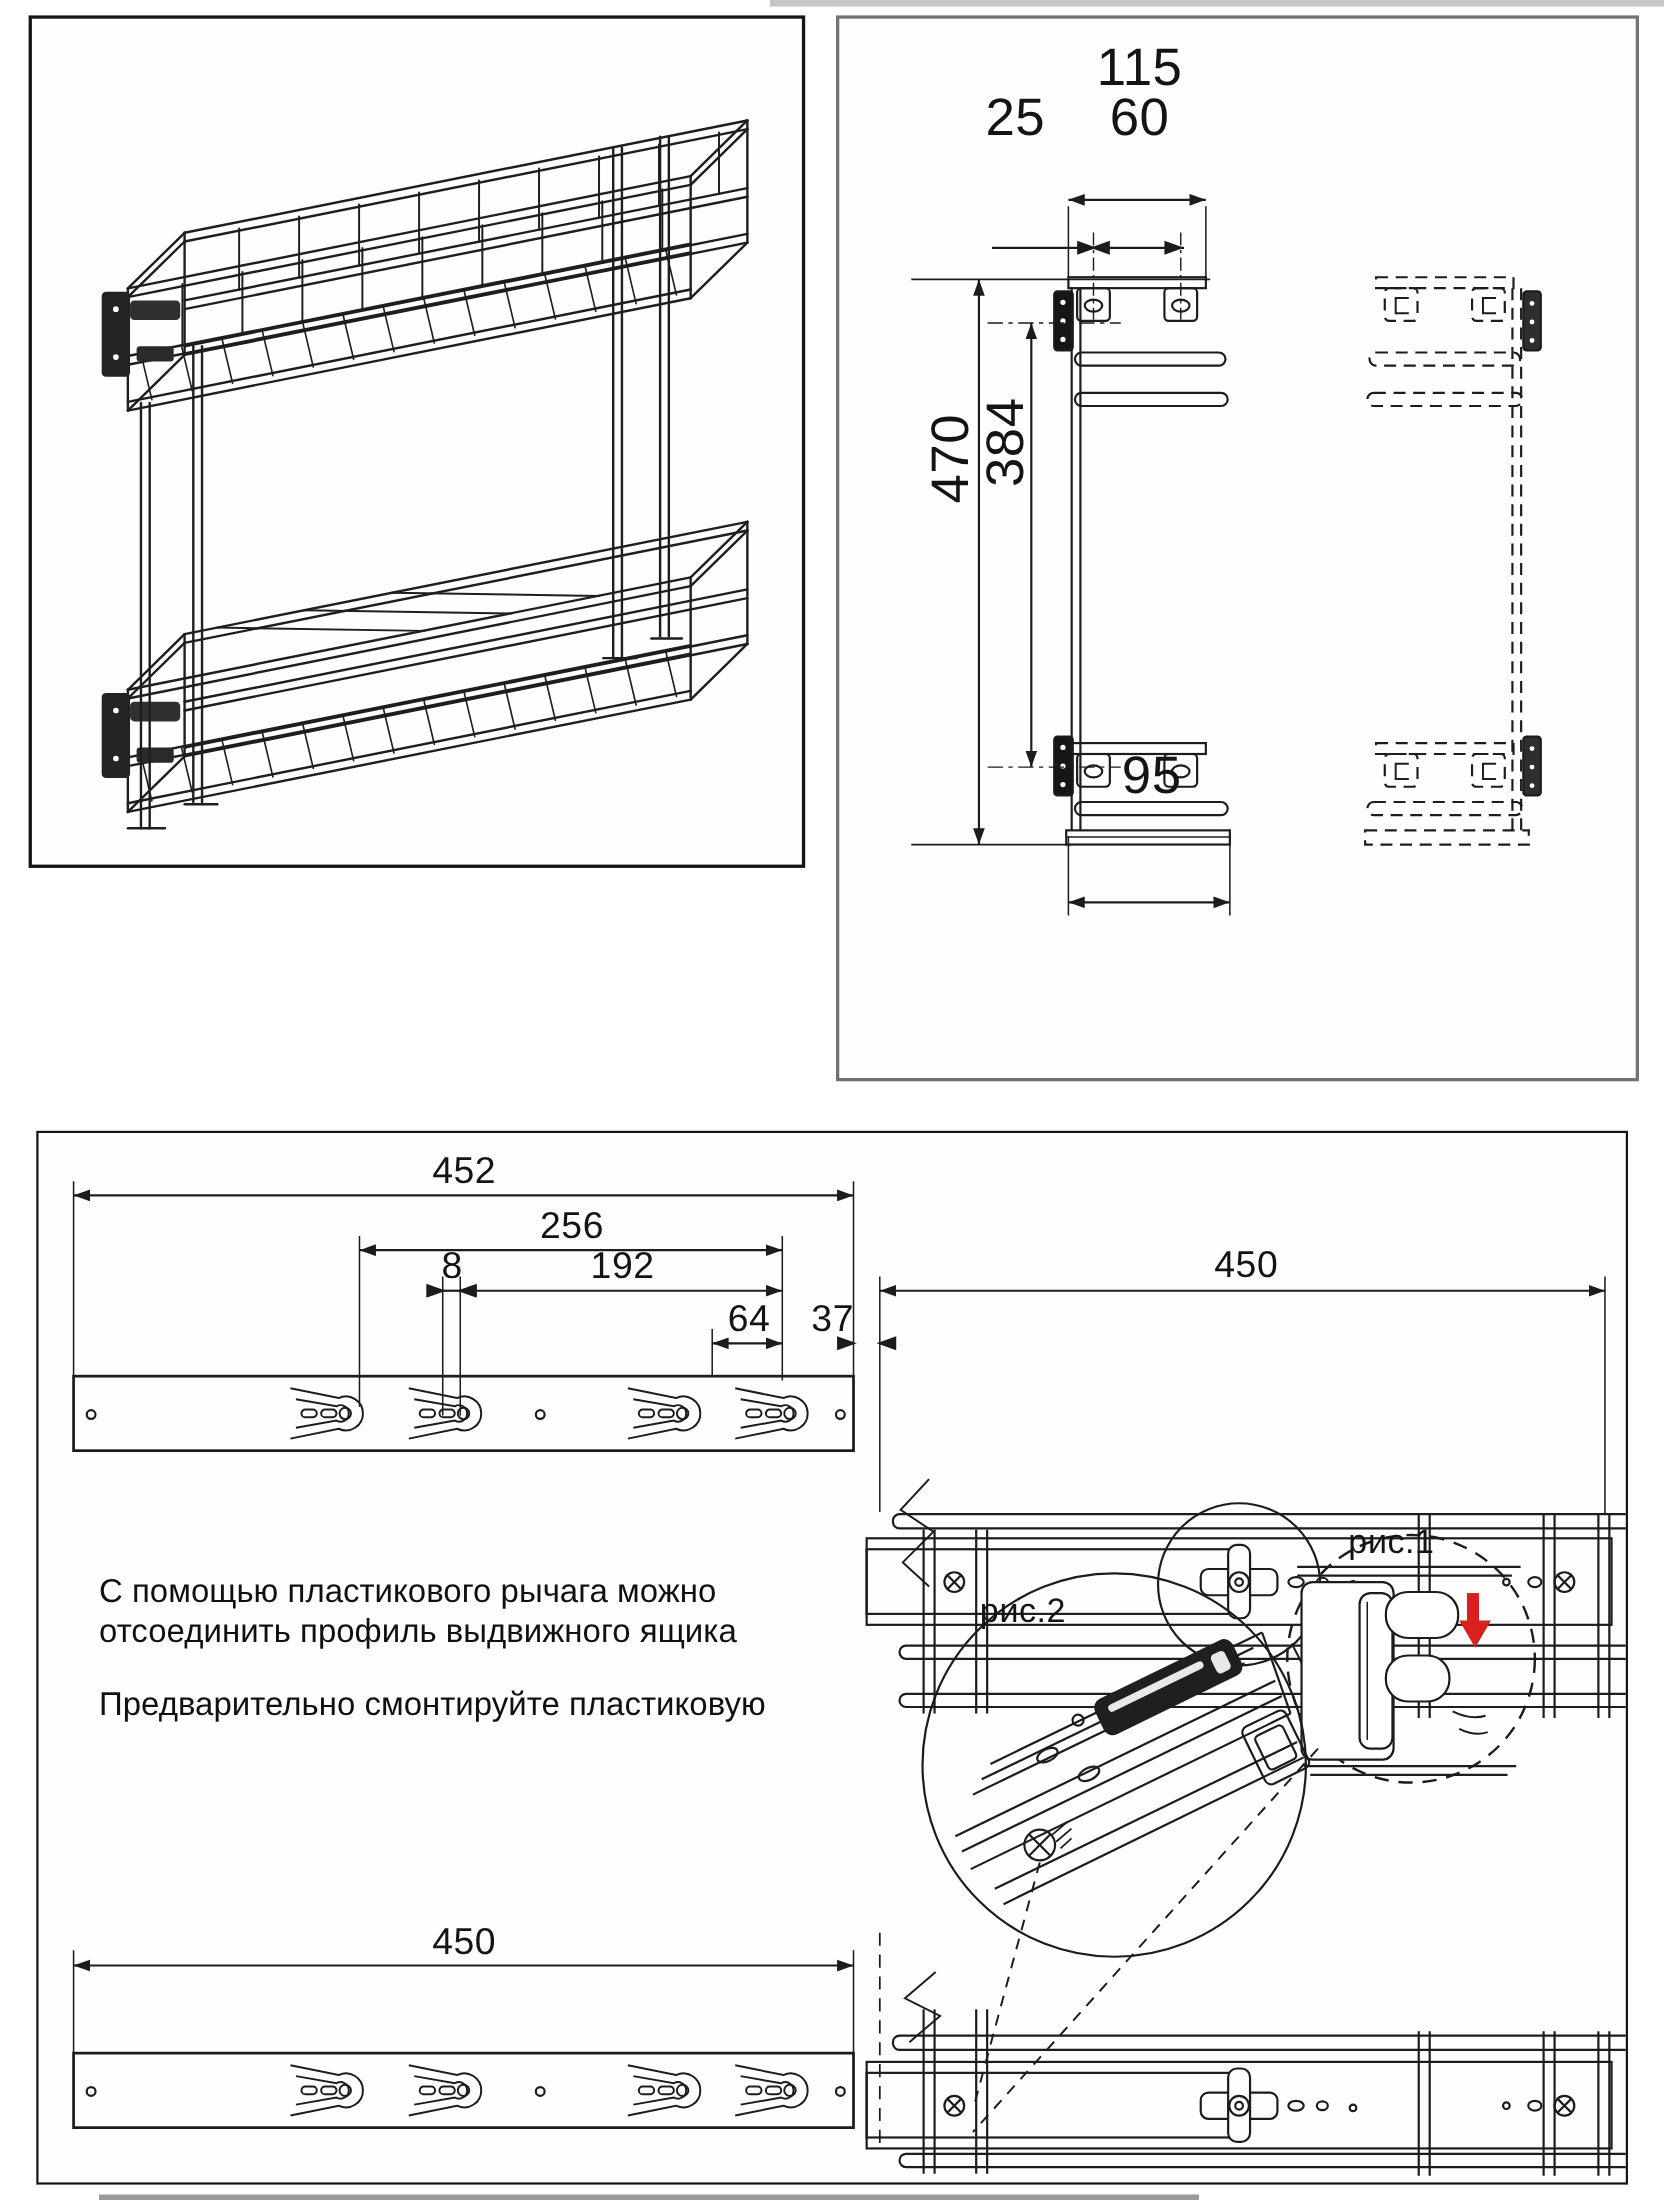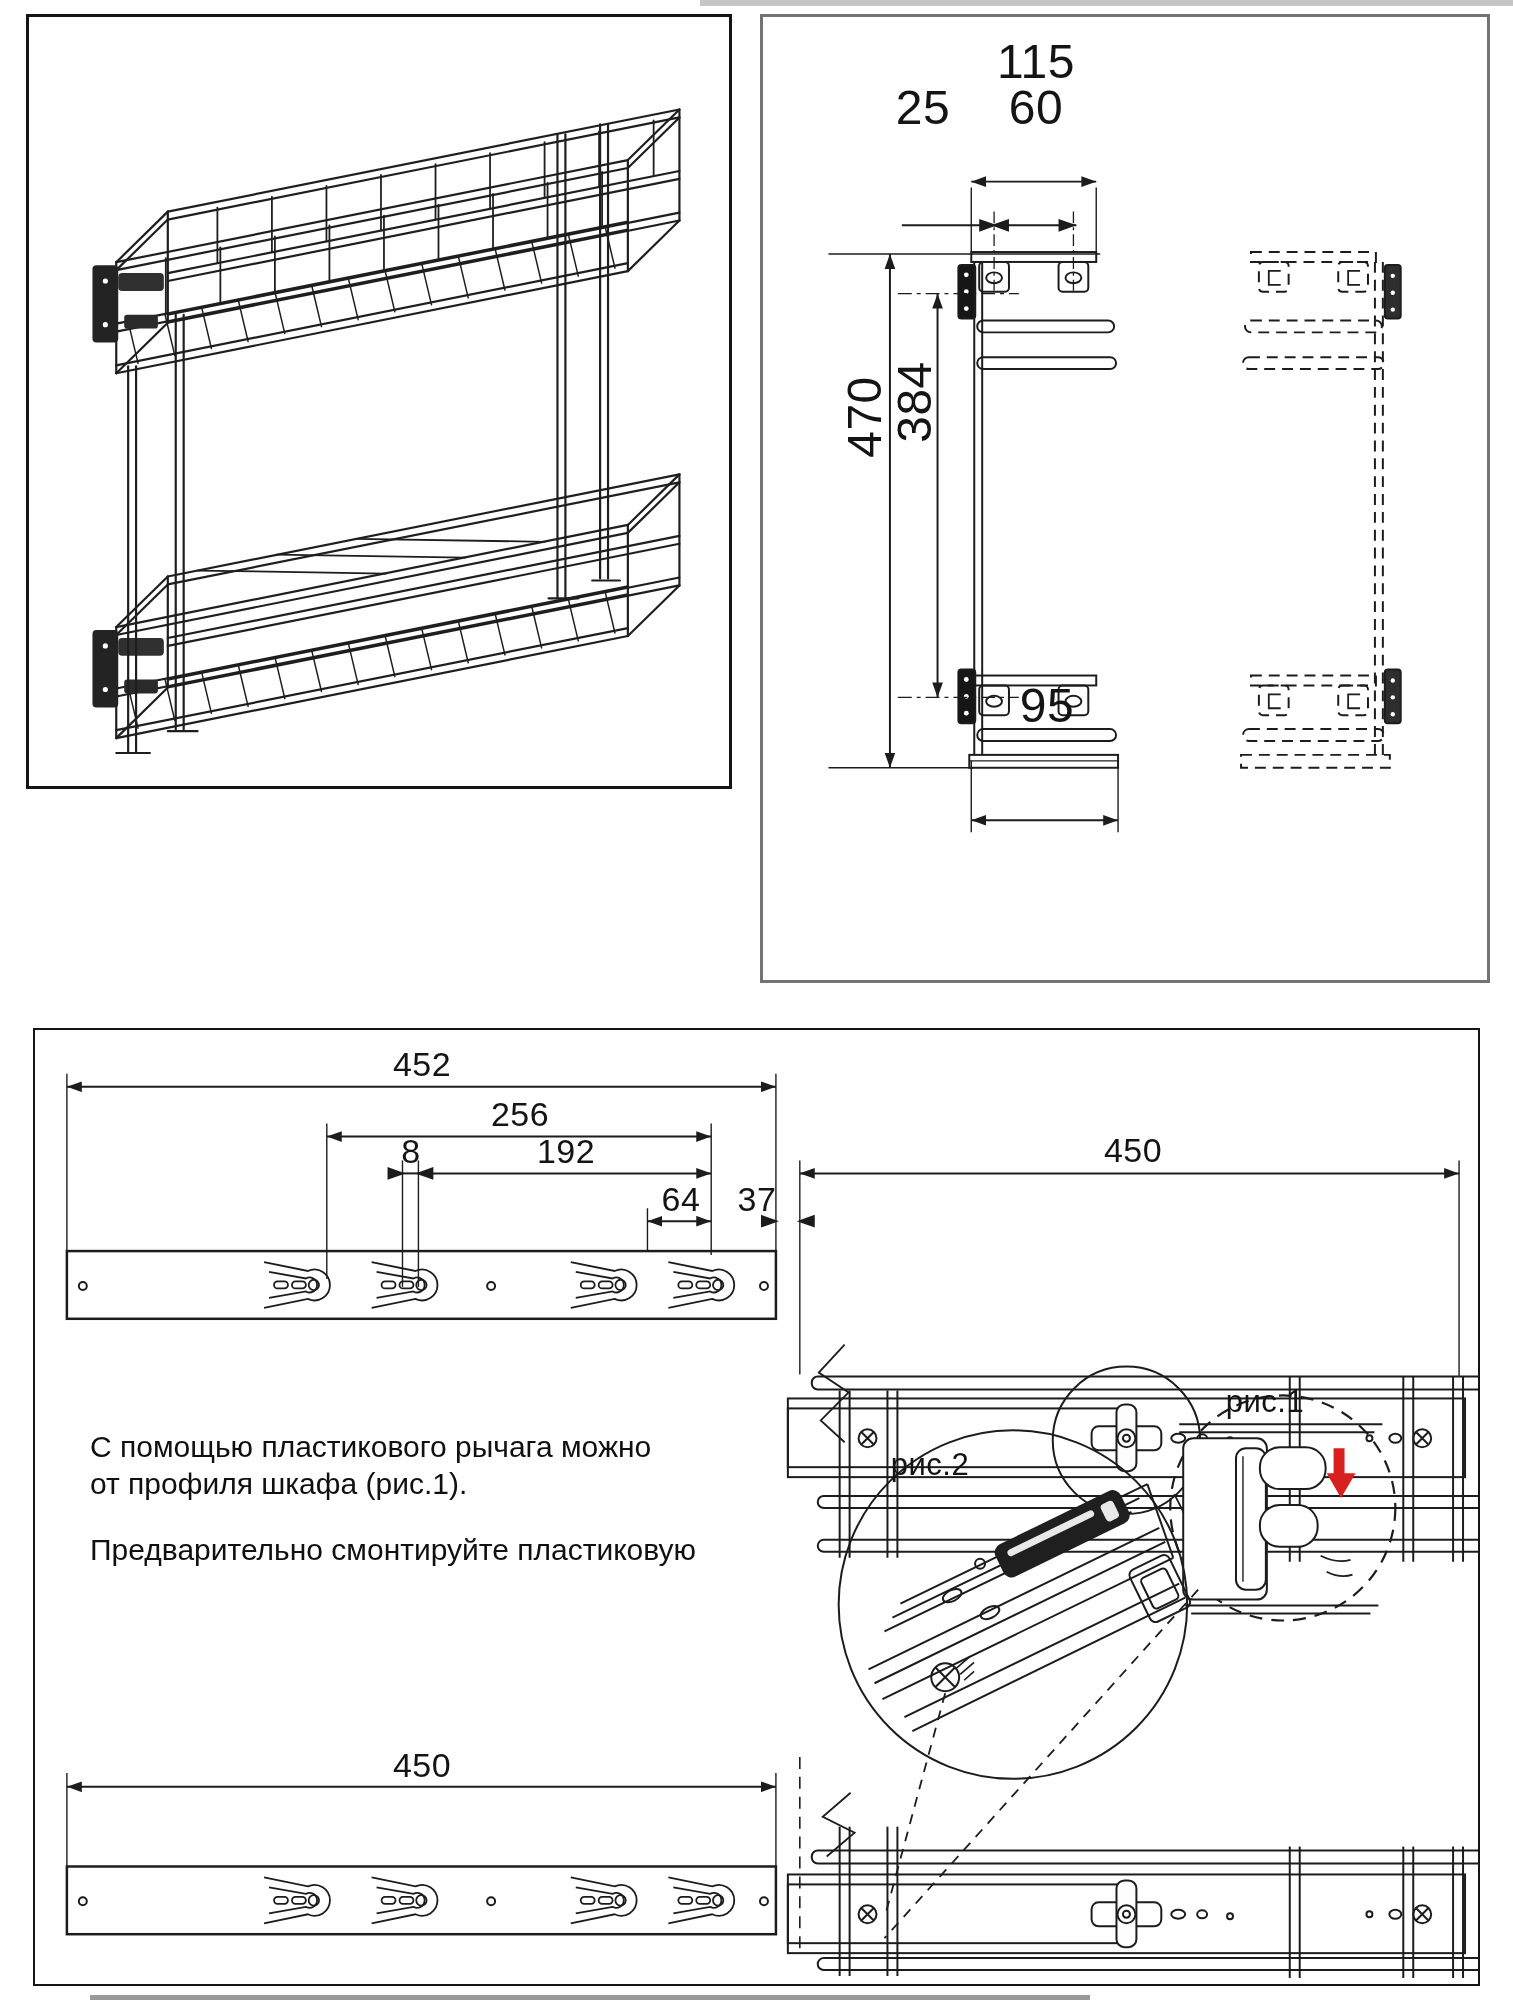--- a/index.html
+++ b/index.html
@@ -466,17 +466,17 @@
     <div class="lbl dimC" style="left:531px;top:121px;text-align:right;">192</div>
     <div class="lbl dimC" style="left:646px;top:169px;">64</div>
     <div class="lbl dimC" style="left:722px;top:169px;">37</div>
     <div class="lbl dimC" style="left:1098px;top:120px;">450</div>
     <div class="lbl dimC" style="left:387px;top:735px;">450</div>
     <div class="lbl fig" style="left:1230px;top:371px;">рис.1</div>
     <div class="lbl fig" style="left:895px;top:434px;">рис.2</div>
 
     <div class="instr">
       <div>С помощью пластикового рычага можно</div>
-      <div>от профиля шкафа (рис.1).</div>
+      <div>отсоединить профиль выдвижного ящика</div>
       <div class="p2">Предварительно смонтируйте пластиковую</div>
     </div>
   </div>
 </div>
 
 </body></html>

